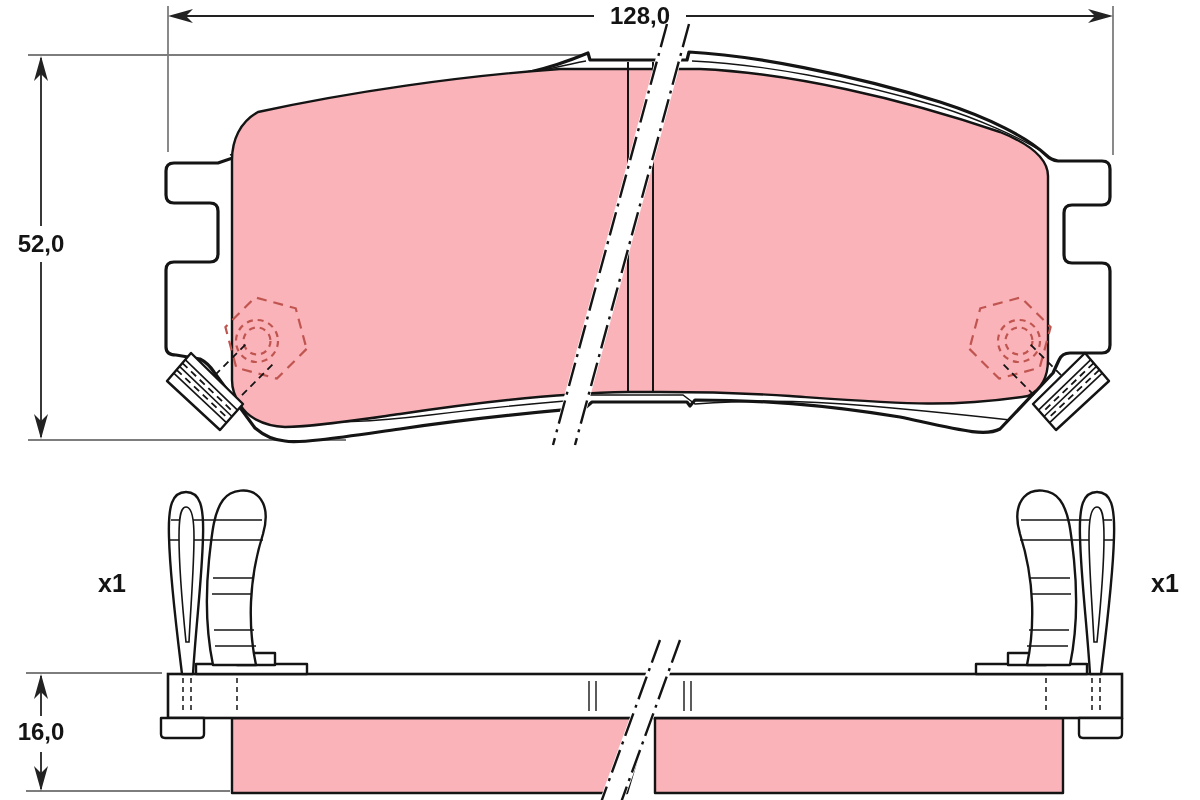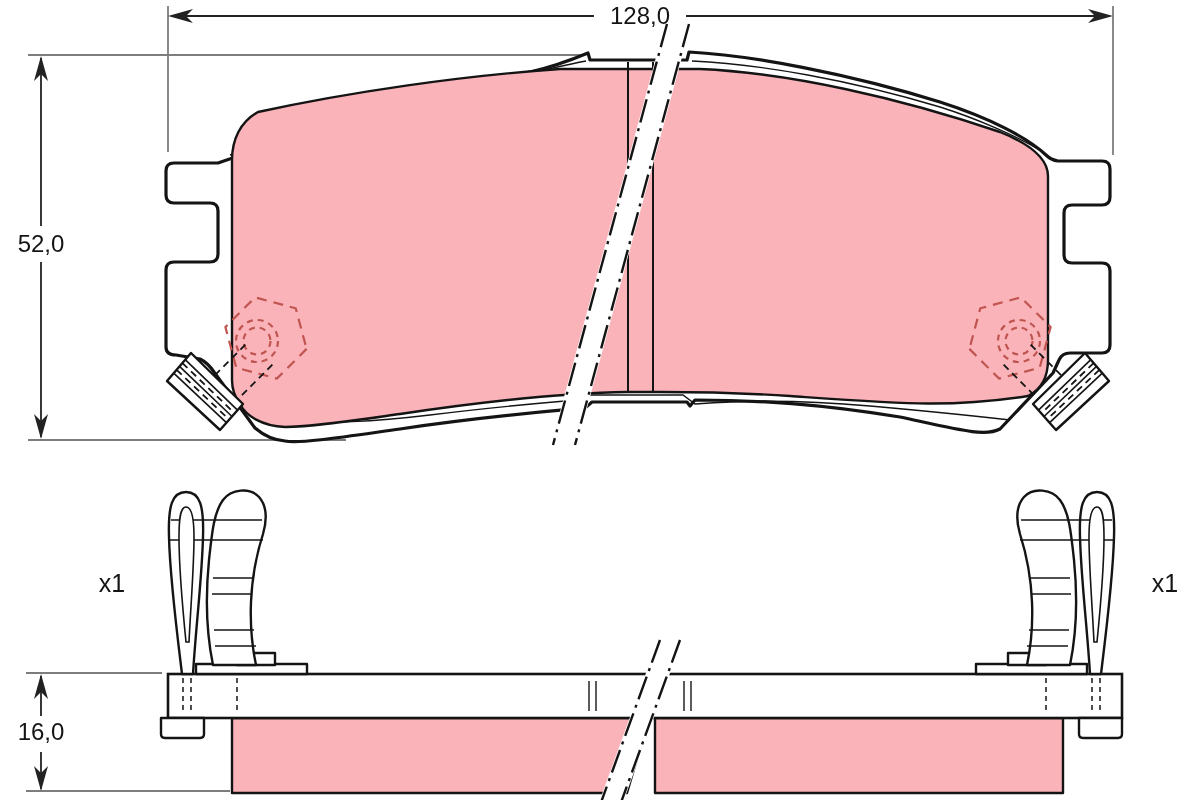--- a/index.html
+++ b/index.html
@@ -7,20 +7,21 @@
     --hidden:#c05550;
     --line:#141414;
     --extension:#7d7d7d;
     --background:#ffffff;
   }
   html,body{margin:0;padding:0;background:#fff;}
   .canvas{
     width:1092px;height:800px;position:relative;
     background:var(--background);
     font-family:"Liberation Sans", sans-serif;
+    font-weight:bold;
   }
   svg{display:block;}
   text{
     font-family:"Liberation Sans", sans-serif;
     fill:var(--line);
   }
   .dim-text{font-size:24px;}
   .qty-text{font-size:25px;}
   .outline{fill:#ffffff;stroke:var(--line);stroke-width:3.2;stroke-linejoin:round;}
   .thin{fill:none;stroke:var(--line);stroke-width:1.4;}

